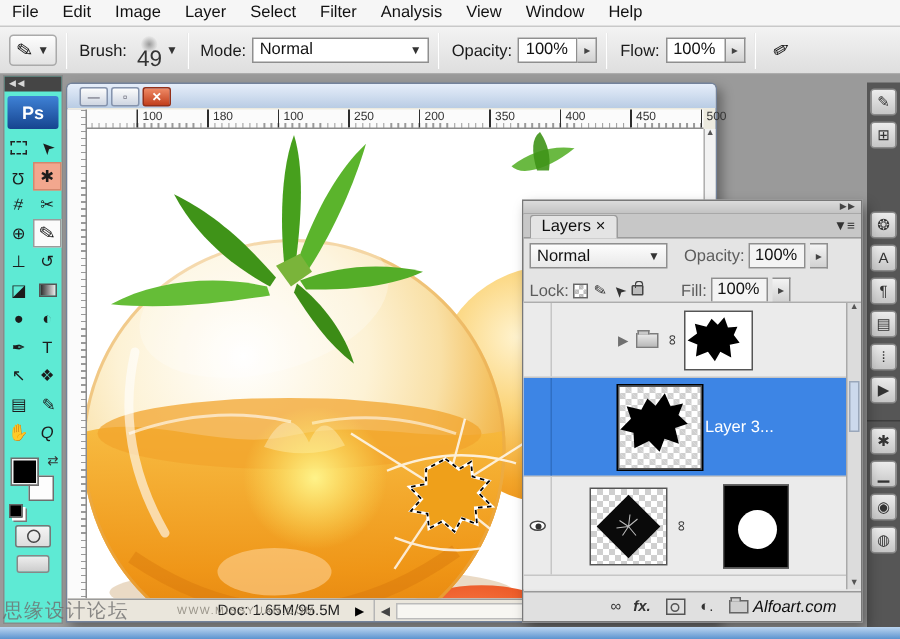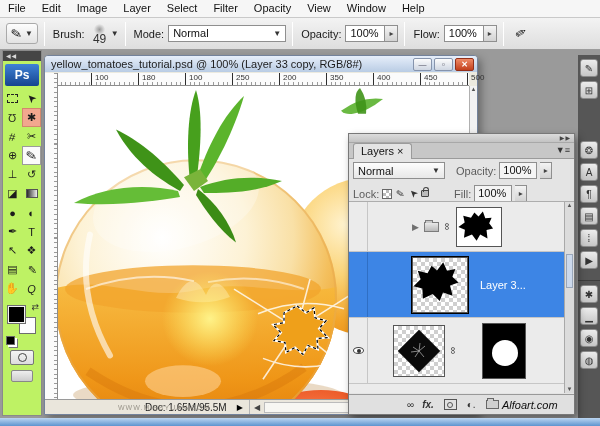--- a/index.html
+++ b/index.html
@@ -18,31 +18,31 @@
             display:flex; align-items:center; z-index:20; padding-left:6px; }
   .sep { width:1px; height:24px; background:#b5b5b5; border-right:1px solid #fff; margin:0 6px; }
   .toolpreset { display:flex; align-items:center; gap:3px; padding:2px 4px; border:1px solid #aaa;
                 border-radius:3px; background:linear-gradient(#fdfdfd,#e3e3e3); }
   .glyph-brush { font-size:13px; transform:rotate(-10deg); display:inline-block; }
   .dd-arrow { font-size:8px; color:#333; }
   .opt-label { margin:0 4px 0 2px; color:#1a1a1a; }
   .brushpick { display:flex; flex-direction:column; align-items:center; width:22px; line-height:9px; }
   .brushdot { width:11px; height:11px; border-radius:50%;
               background:radial-gradient(circle,#9a9a9a 0%,rgba(160,160,160,.25) 55%,rgba(160,160,160,0) 75%); }
-  .brushsize { font-size:12px; color:#333; }
+  .brushsize { font-size:15px; color:#333; }
   .field { background:#fff; border:1px solid #8f8f8f; height:17px; line-height:15px; padding:0 4px; }
   .field.mode { width:118px; display:flex; justify-content:space-between; align-items:center; }
   .field.num  { width:40px; text-align:left; }
   .spin { width:13px; height:17px; border:1px solid #8f8f8f; border-left:none;
           background:linear-gradient(#f4f4f4,#d2d2d2); font-size:8px; text-align:center; line-height:16px; color:#444; }
   .airbrush { font-size:13px; transform:rotate(15deg); display:inline-block; padding:1px 4px;
               border:1px solid transparent; }
 
   
-  .toolbox { position:absolute; left:2px; top:50px; width:40px; height:366px; background:#bef264;
+  .toolbox { position:absolute; left:2px; top:50px; width:40px; height:366px; background:#5eead4;
              border:1px solid #8a8a8a; z-index:30; }
   .tb-head { height:10px; background:#454545; color:#d8d8d8; font-size:6px; line-height:10px; padding-left:3px; letter-spacing:1px; }
   .ps-logo { margin:3px 2px; height:22px; border-radius:2px; background:linear-gradient(#3f82d6,#16448f);
              color:#fff; font-weight:bold; font-size:12px; text-align:center; line-height:22px; }
   .toolgrid { display:grid; grid-template-columns:19px 19px; justify-content:center; }
   .tcell { width:19px; height:19px; display:flex; align-items:center; justify-content:center;
            font-size:11px; color:#1c1c1c; }
   .tcell.hl-wand { background:#f2a78e; border:1px solid #d3876d; }
   .tcell.sel { background:#fbfbfb; box-shadow:inset 0 0 0 1px #9b9b9b; }
   .marquee-ico { width:11px; height:9px; border:1px dashed #222; }
@@ -129,21 +129,21 @@
   .folder { width:15px; height:10px; background:linear-gradient(#e9e9e9,#b9b9b9); border:1px solid #7c7c7c; position:relative; margin-left:5px; }
   .folder::before { content:""; position:absolute; left:0; top:-3px; width:6px; height:2px;
                     background:#c9c9c9; border:1px solid #7c7c7c; border-bottom:none; }
   .chain8 { display:inline-block; transform:rotate(90deg); font-size:10px; color:#333; margin-left:5px; }
   .thumb { border:1px solid #555; background:#fff; flex:none; }
   .checker { background-image:linear-gradient(45deg,#cfcfcf 25%,transparent 25%,transparent 75%,#cfcfcf 75%),
                               linear-gradient(45deg,#cfcfcf 25%,transparent 25%,transparent 75%,#cfcfcf 75%);
              background-size:8px 8px; background-position:0 0,4px 4px; background-color:#fff; }
   .lrow2 { height:66px; background:#3d85e5; }
   .lrow2 .thumb { margin-left:44px; outline:1px solid #000; }
-  .lname { color:#fff; margin-left:12px; font-size:11px; }
+  .lname { color:#fff; margin-left:2px; font-size:11px; }
   .lrow3 { height:66px; }
   .lrow3 .thumb { margin-left:25px; }
   .lp-scroll { position:absolute; right:0; top:0; bottom:0; width:10px; background:#dcdcdc; border-left:1px solid #a9a9a9;
                font-size:6px; color:#555; text-align:center; }
   .lp-thumbbar { position:absolute; right:1px; top:52px; width:7px; height:34px; background:#ccd9ec; border:1px solid #9aa7ba; }
   .lp-scroll .dn { position:absolute; bottom:1px; left:0; right:0; }
   .lp-bottom { position:absolute; left:0; right:0; bottom:0; height:20px; background:#e0e0e0; border-top:1px solid #999;
                display:flex; align-items:center; gap:10px; padding-left:58px; font-size:10px; color:#333; }
   .fx-label { font-style:italic; font-weight:bold; }
   .maskbtn { width:13px; height:11px; border:1px solid #555; display:flex; align-items:center; justify-content:center; }
@@ -171,21 +171,21 @@
 
 <div id="screen">
 
   <div class="menubar">
     <span class="mitem">File</span>
     <span class="mitem">Edit</span>
     <span class="mitem">Image</span>
     <span class="mitem">Layer</span>
     <span class="mitem">Select</span>
     <span class="mitem">Filter</span>
-    <span class="mitem">Opacity</span>
+    <span class="mitem">Analysis</span>
     <span class="mitem">View</span>
     <span class="mitem">Window</span>
     <span class="mitem">Help</span>
   </div>
 
   <div class="optbar">
     <span class="toolpreset">
       <span class="glyph-brush">✎</span>
       <span class="dd-arrow">▼</span>
     </span>
@@ -209,21 +209,20 @@
     <span class="sep"></span>
     <span class="opt-label">Flow:</span>
     <span class="field num">100%</span>
     <span class="spin">▸</span>
     <span class="sep"></span>
     <span class="airbrush">✐</span>
   </div>
 
   <div class="docwin">
     <div class="titlebar">
-      <span class="title-text">yellow_tomatoes_tutorial.psd @ 100% (Layer 33 copy, RGB/8#)</span>
       <span class="winbtn">—</span>
       <span class="winbtn">▫</span>
       <span class="winbtn close">✕</span>
     </div>
     <div class="corner"></div>
     <div class="ruler-h">
       <span class="rl" style="left:33px">100</span>
       <span class="rl" style="left:80px">180</span>
       <span class="rl" style="left:127px">100</span>
       <span class="rl" style="left:174px">250</span>
@@ -518,16 +517,17 @@
     <div class="tile">▤</div>
     <div class="tile">⁞</div>
     <div class="tile">▶</div>
     <div class="gap2"></div>
     <div class="tile">✱</div>
     <div class="tile">▁</div>
     <div class="tile">◉</div>
     <div class="tile">◍</div>
   </div>
 
+  <div class="wm-cn">思缘设计论坛</div>
   <div class="wm-url">WWW.MISSYUAN.COM</div>
   <div class="wm-alfoart">Alfoart.com</div>
   <div class="taskbar"></div>
 </div>
 
 </body></html>

